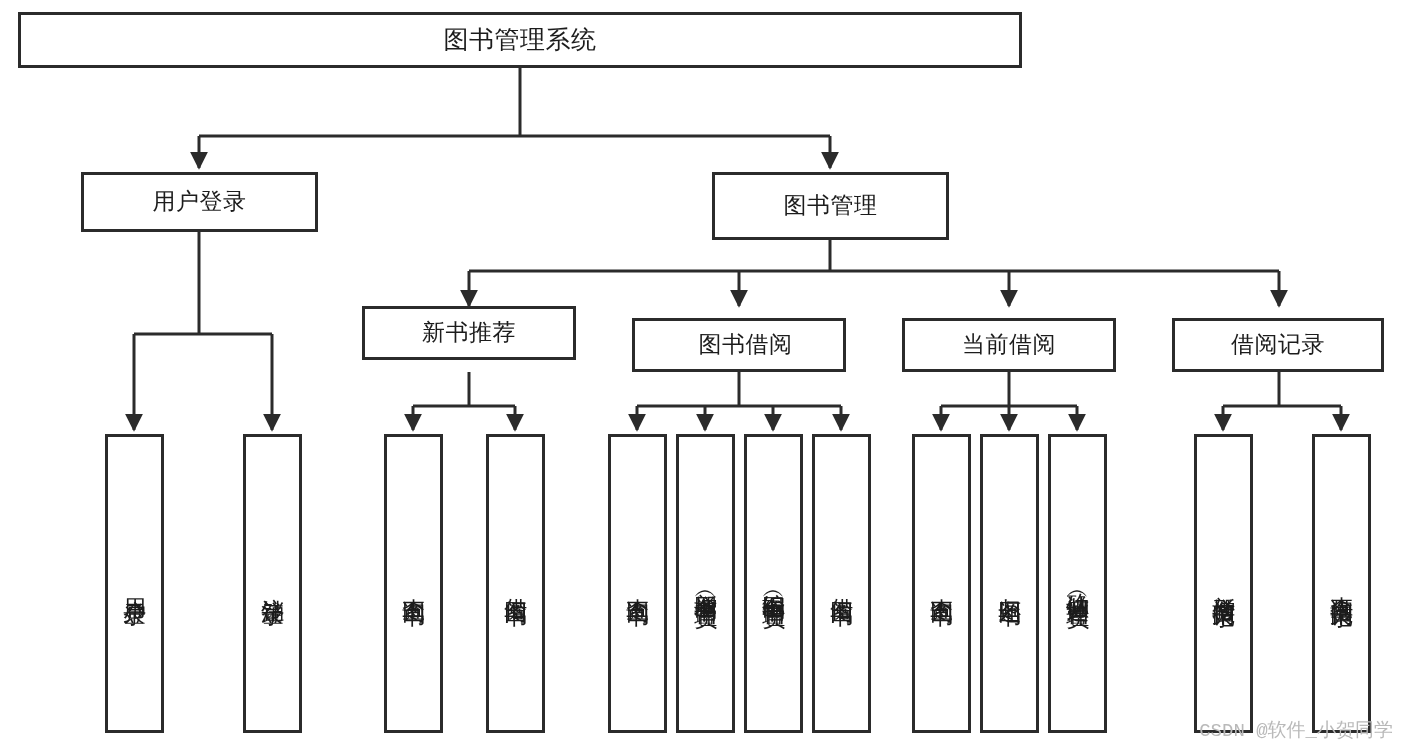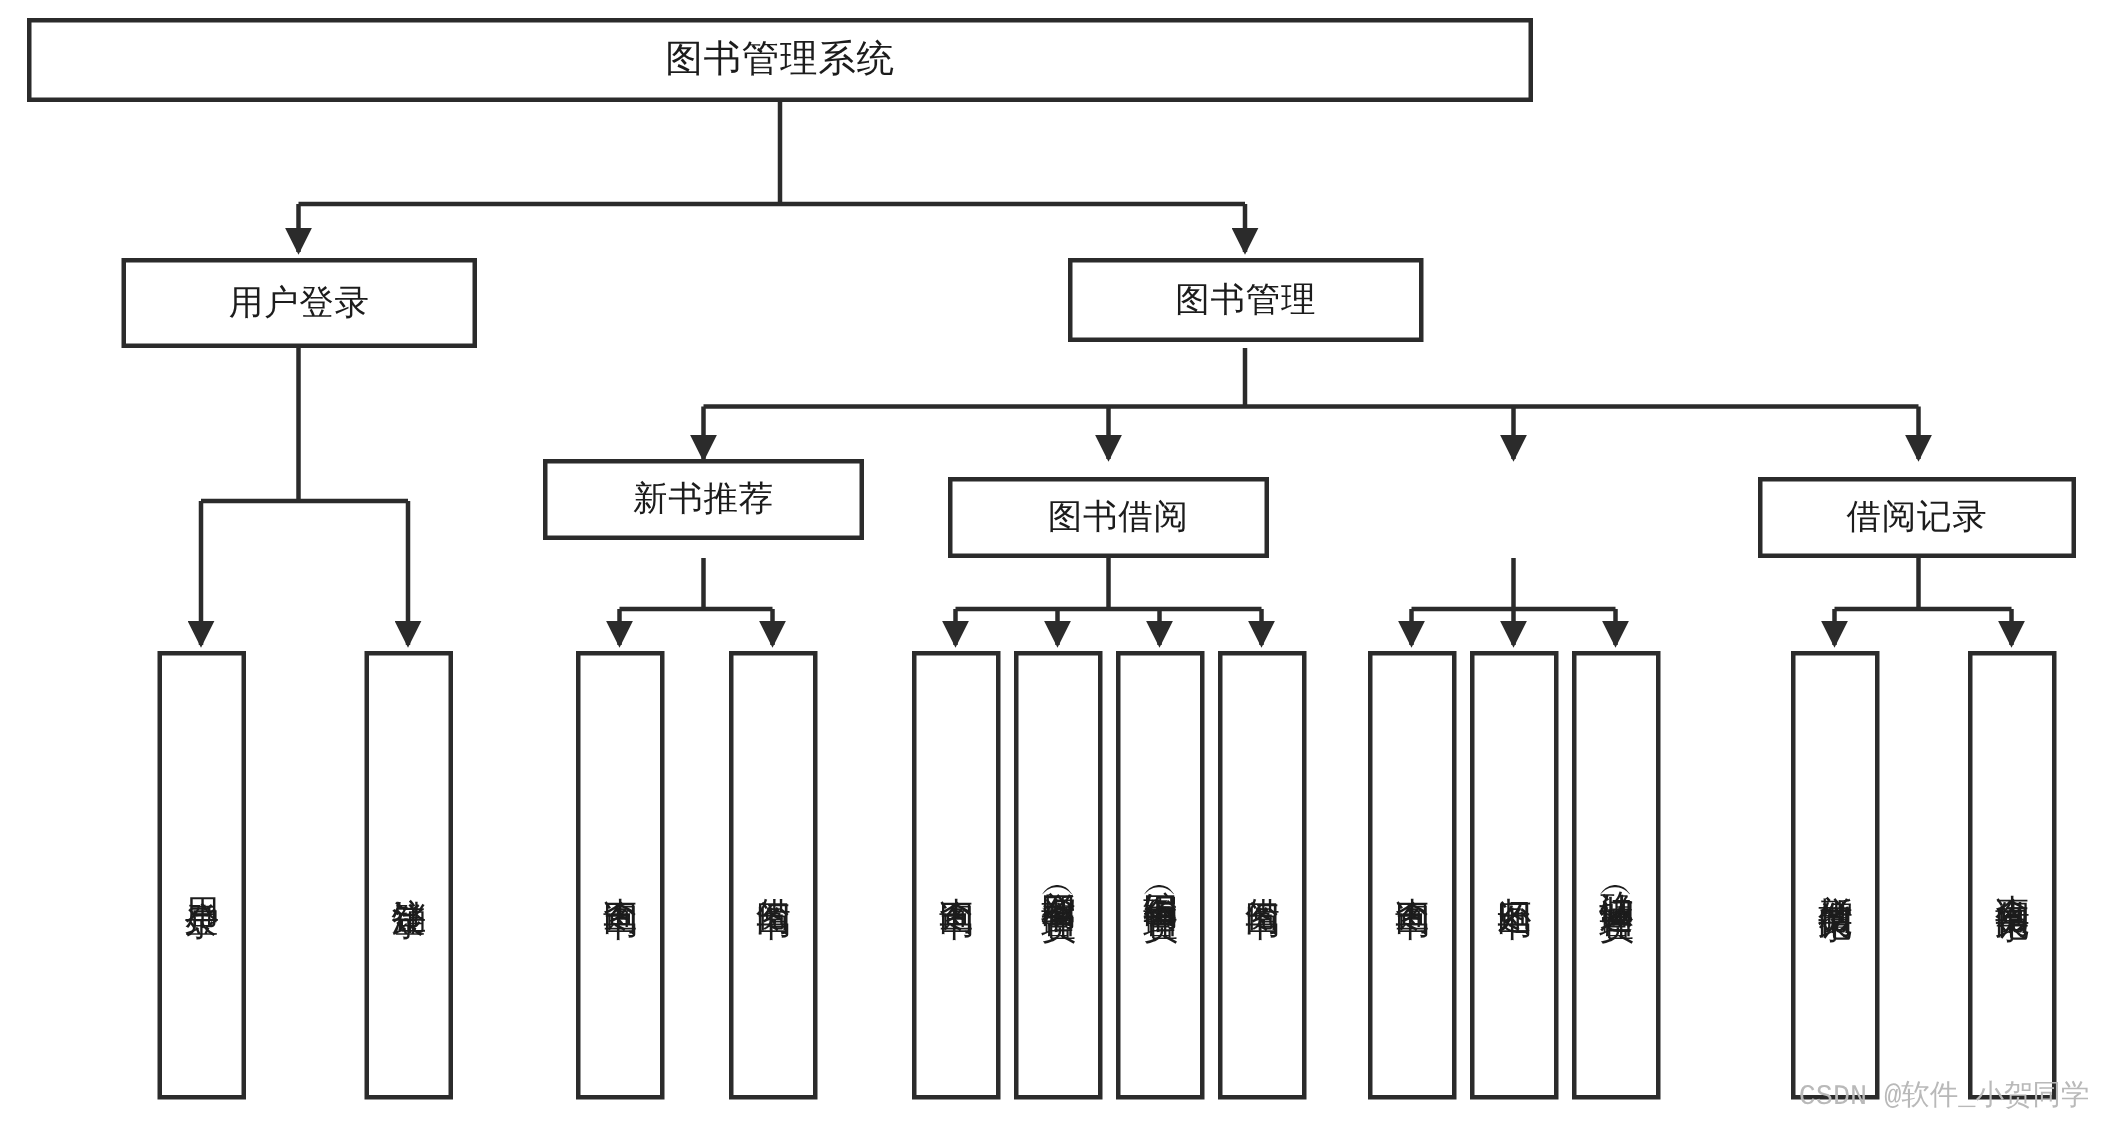--- a/index.html
+++ b/index.html
@@ -125,30 +125,33 @@
     </g>
   </svg>
 
   <div class="node root" style="left:18px; top:12px; width:1004px; height:56px;">
     <span class="label">图书管理系统</span>
   </div>
 
   <div class="node horiz" style="left:81px; top:172px; width:237px; height:60px;">
     <span class="label">用户登录</span>
   </div>
-  <div class="node horiz" style="left:712px; top:172px; width:237px; height:56px;">
+  <div class="node horiz" style="left:712px; top:172px; width:237px; height:68px;">
     <span class="label">图书管理</span>
   </div>
 
   <div class="node horiz" style="left:362px; top:306px; width:214px; height:54px;">
     <span class="label">新书推荐</span>
   </div>
   <div class="node horiz" style="left:632px; top:318px; width:214px; height:54px;padding-left:13px;">
     <span class="label">图书借阅</span>
   </div>
+  <div class="node horiz" style="left:902px; top:318px; width:214px; height:54px;">
+    <span class="label">当前借阅</span>
+  </div>
   <div class="node horiz" style="left:1172px; top:318px; width:212px; height:54px;">
     <span class="label">借阅记录</span>
   </div>
 
   <div class="node leaf" style="left:105px; top:434px; width:59px; height:299px;">
     <span class="label">用户登录</span>
   </div>
   <div class="node leaf" style="left:243px; top:434px; width:59px; height:299px;">
     <span class="label">注销登录</span>
   </div>

